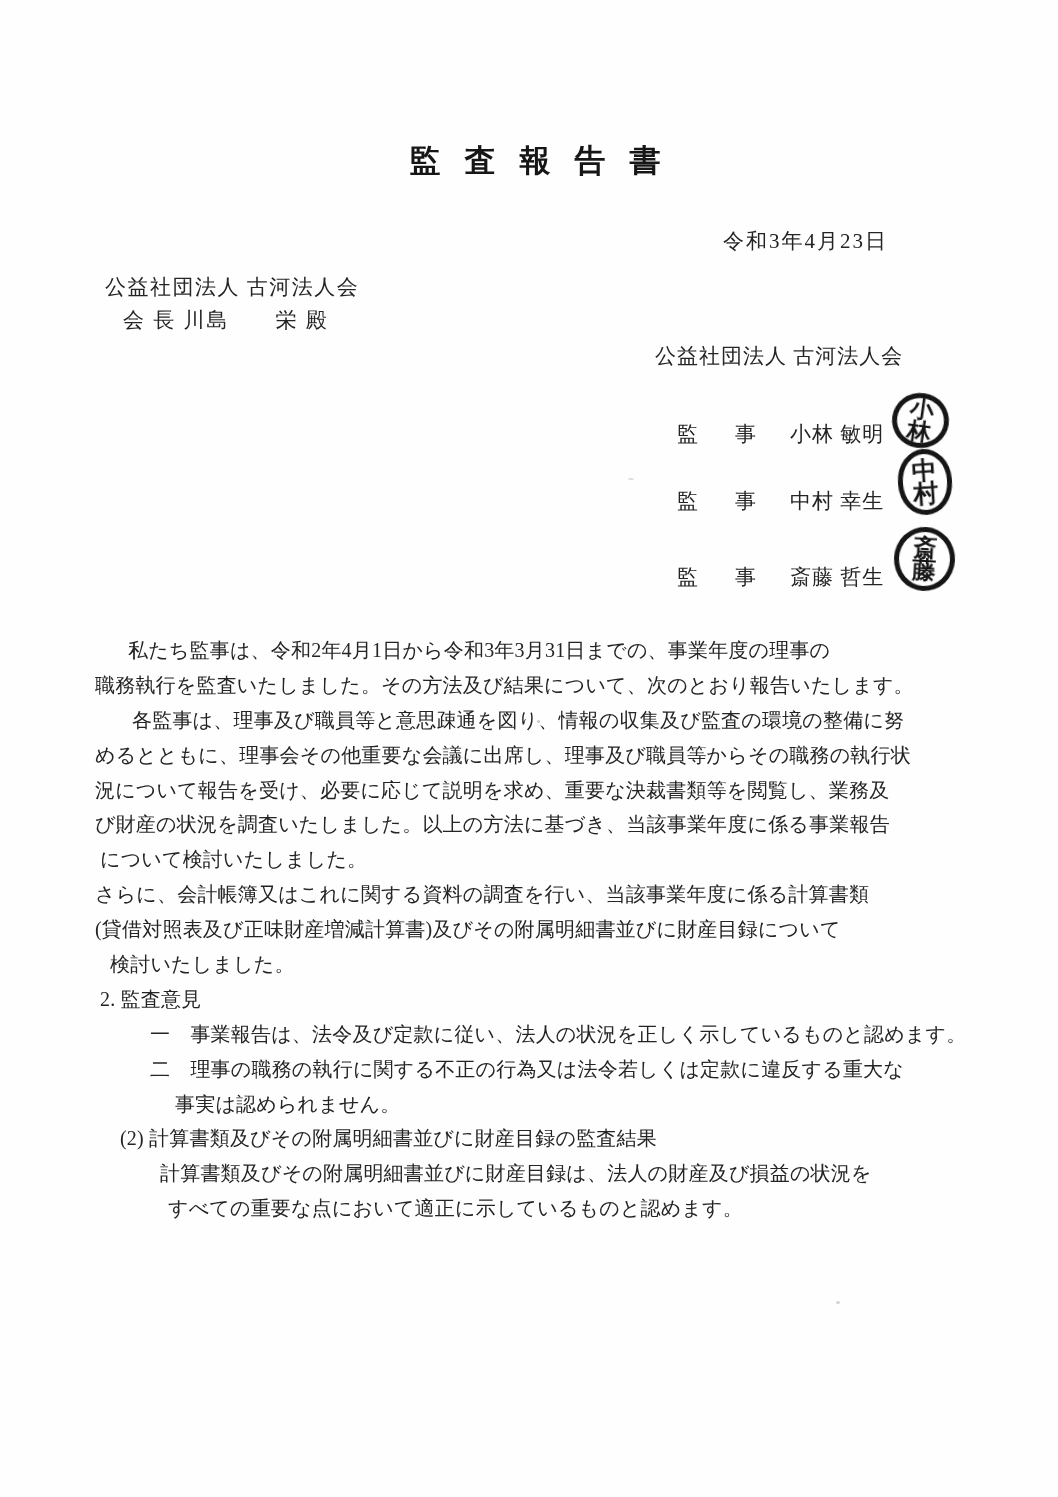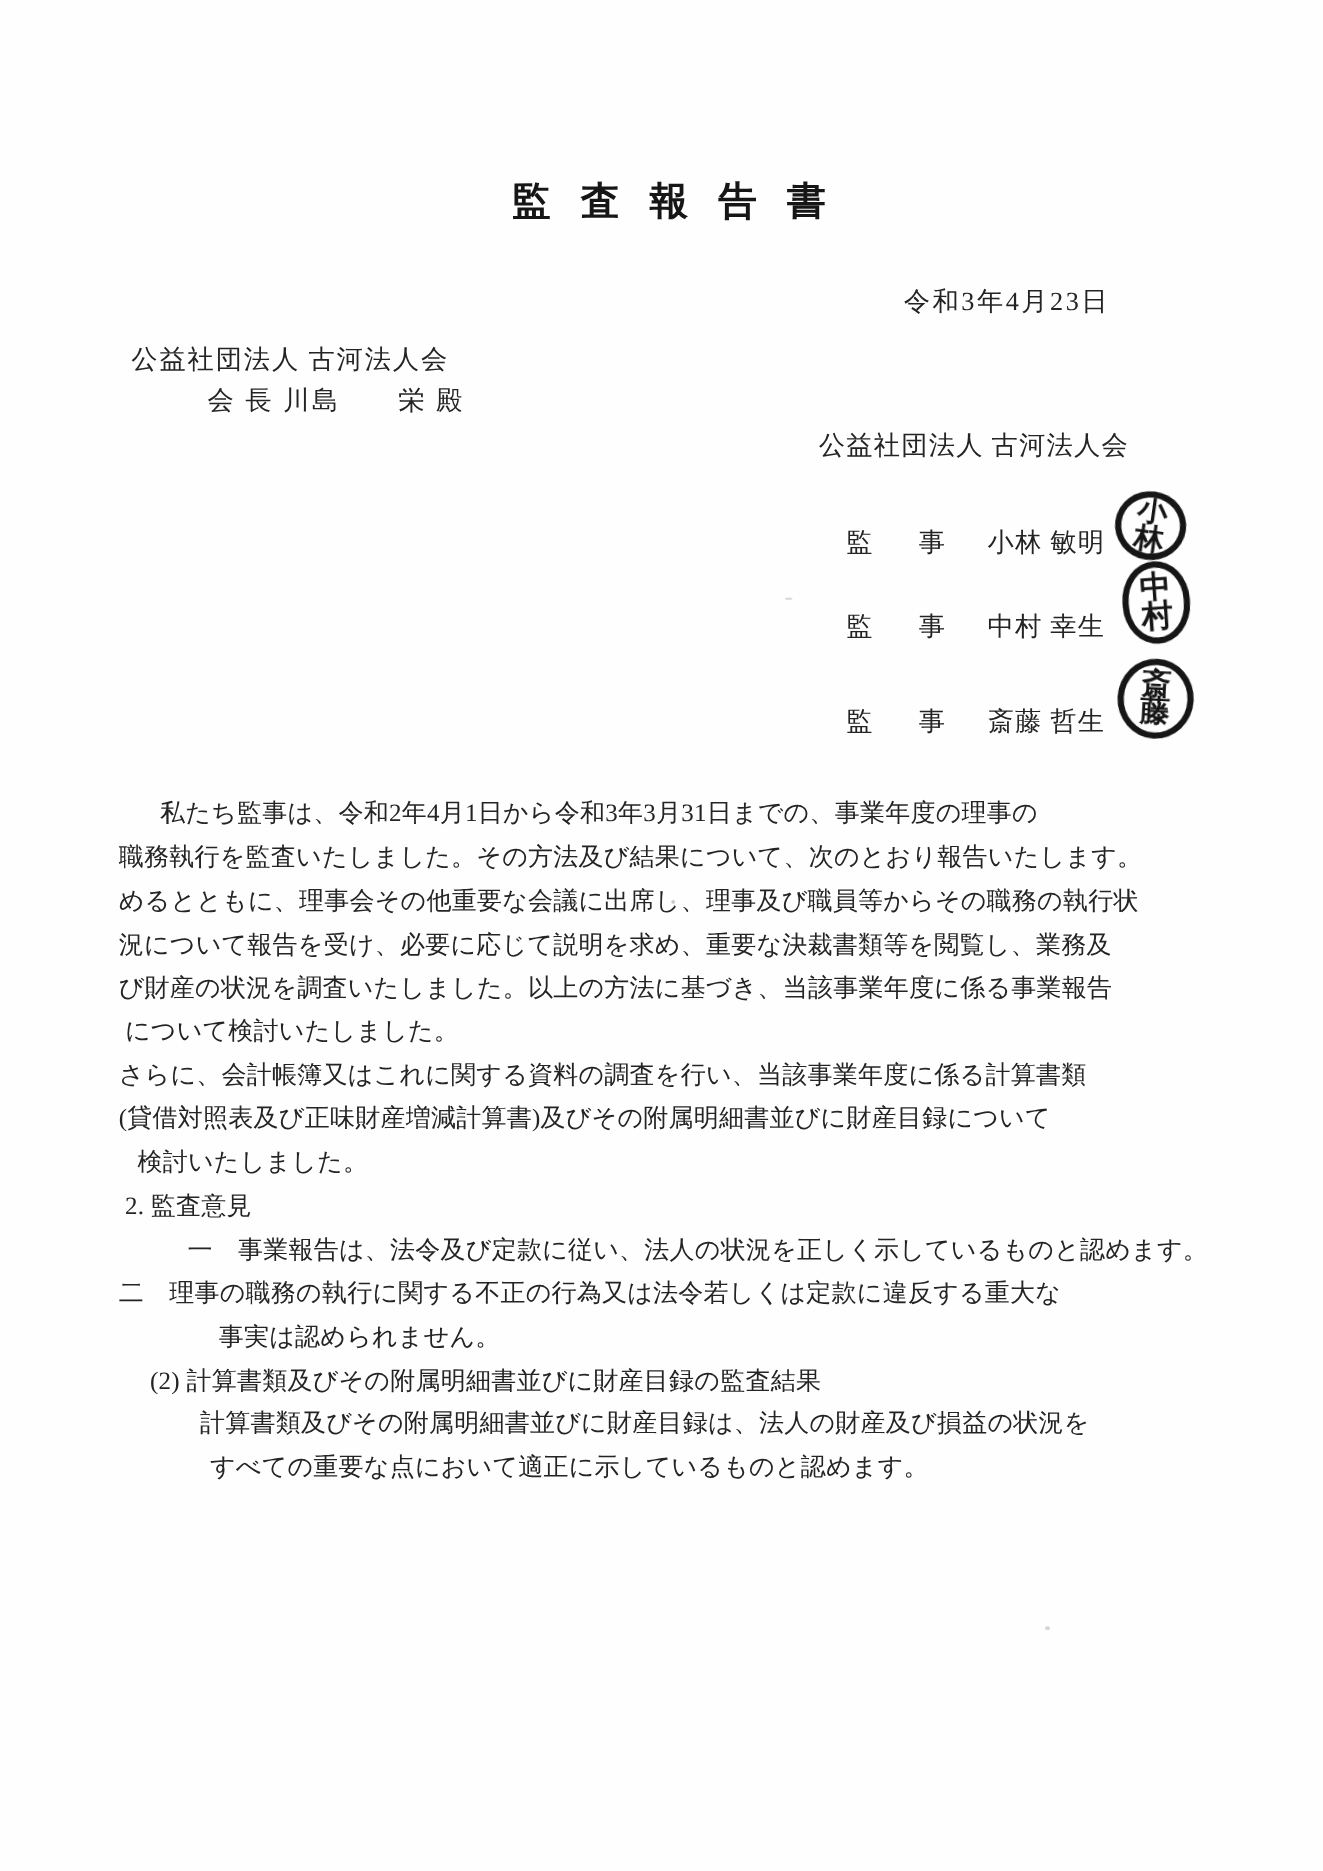--- a/index.html
+++ b/index.html
@@ -32,21 +32,20 @@
     position: absolute;
     top: 273px; left: 105px;
     font-size: 21px;
     letter-spacing: 1.5px;
   }
   .addressee-person {
     position: absolute;
     top: 306px; left: 123px;
     font-size: 21px;
     letter-spacing: 2px;
-    margin-left: 43px;
   }
   .issuer-org {
     position: absolute;
     top: 342px; left: 655px;
     font-size: 21px;
     letter-spacing: 1px;
   }
   .auditor-row {
     position: absolute;
     left: 677px;
@@ -126,30 +125,31 @@
 
   <div class="auditor-row row-3">
     <span class="role">監　事</span>
     <span class="name">斎藤 哲生</span>
     <span class="seal seal-3"><span>斎藤</span></span>
   </div>
 
   <div class="body-text">
     <div class="line" style="margin-left:33px">私たち監事は、令和2年4月1日から令和3年3月31日までの、事業年度の理事の</div>
     <div class="line">職務執行を監査いたしました。その方法及び結果について、次のとおり報告いたします。</div>
+    <div class="line" style="margin-left:37px">各監事は、理事及び職員等と意思疎通を図り、情報の収集及び監査の環境の整備に努</div>
     <div class="line">めるとともに、理事会その他重要な会議に出席し、理事及び職員等からその職務の執行状</div>
     <div class="line">況について報告を受け、必要に応じて説明を求め、重要な決裁書類等を閲覧し、業務及</div>
     <div class="line">び財産の状況を調査いたしました。以上の方法に基づき、当該事業年度に係る事業報告</div>
     <div class="line" style="margin-left:5px">について検討いたしました。</div>
     <div class="line" style="">さらに、会計帳簿又はこれに関する資料の調査を行い、当該事業年度に係る計算書類</div>
     <div class="line">(貸借対照表及び正味財産増減計算書)及びその附属明細書並びに財産目録について</div>
     <div class="line" style="margin-left:15px">検討いたしました。</div>
     <div class="line" style="margin-left:5px">2. 監査意見</div>
     <div class="line" style="margin-left:55px">一　事業報告は、法令及び定款に従い、法人の状況を正しく示しているものと認めます。</div>
-    <div class="line" style="">二　理事の職務の執行に関する不正の行為又は法令若しくは定款に違反する重大な</div>
+    <div class="line" style="margin-left:55px">二　理事の職務の執行に関する不正の行為又は法令若しくは定款に違反する重大な</div>
     <div class="line" style="margin-left:80px">事実は認められません。</div>
     <div class="line" style="margin-left:25px">(2) 計算書類及びその附属明細書並びに財産目録の監査結果</div>
     <div class="line" style="margin-left:65px">計算書類及びその附属明細書並びに財産目録は、法人の財産及び損益の状況を</div>
     <div class="line" style="margin-left:73px">すべての重要な点において適正に示しているものと認めます。</div>
   </div>
 
   <div class="speck speck-1"></div>
   <div class="speck speck-2"></div>
   <div class="speck speck-3"></div>
 

